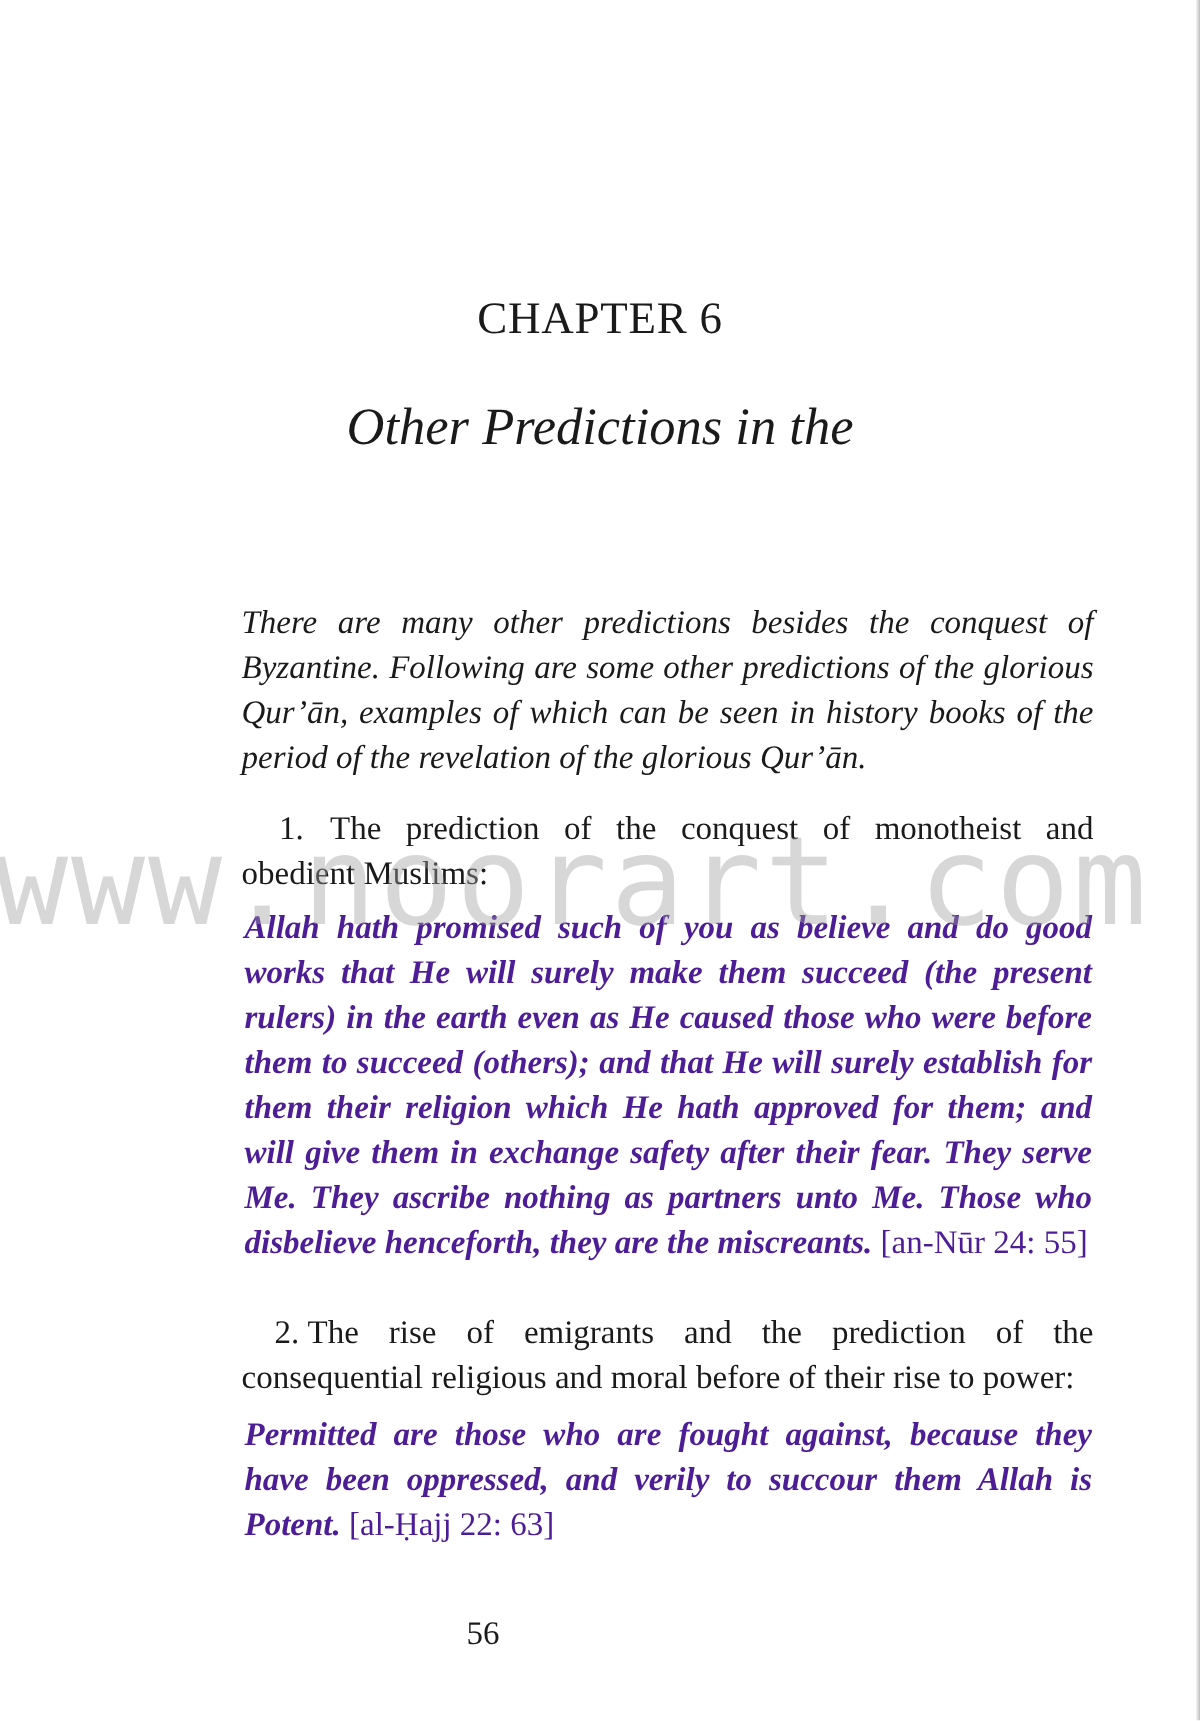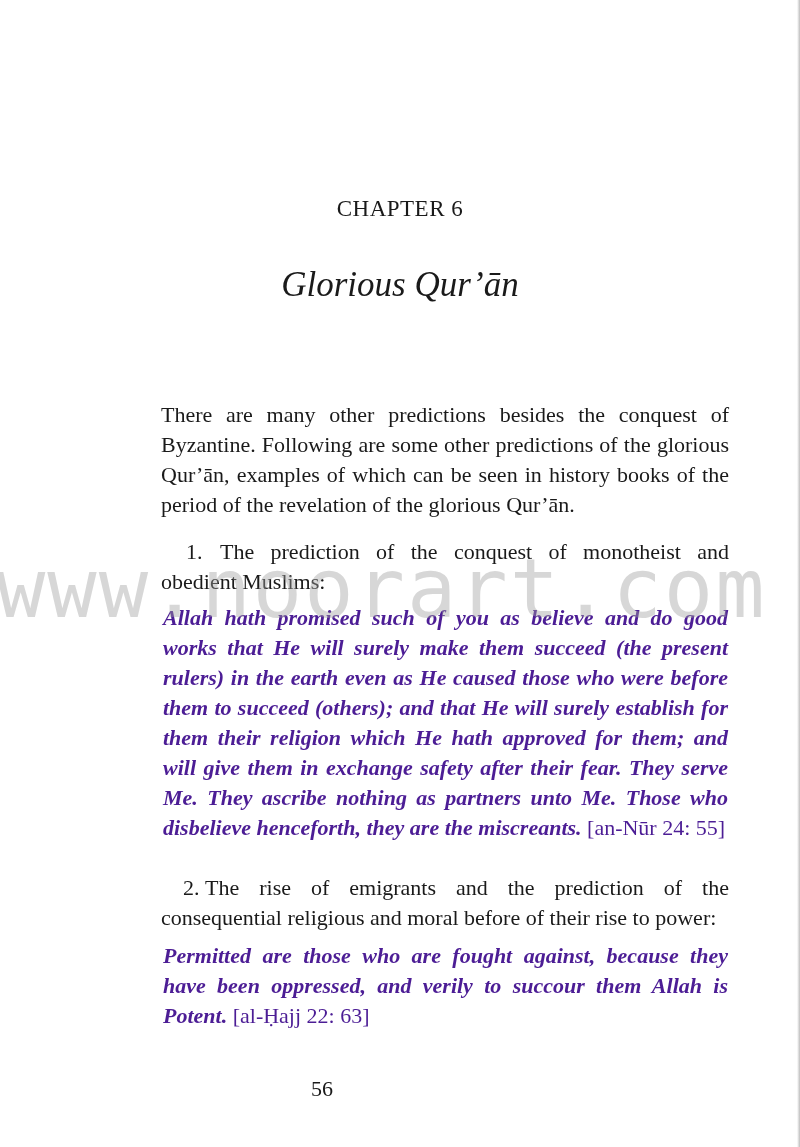--- a/index.html
+++ b/index.html
@@ -22,21 +22,21 @@
     width: 3px;
     height: 100%;
     background: linear-gradient(to right, #ffffff, #d8d8d8 60%, #bdbdbd);
   }
   .chapter-label {
     position: absolute;
     top: 196px;
     left: 0;
     width: 800px;
     text-align: center;
-    font-size: 23px;
+    font-size: 30px;
     letter-spacing: 0.5px;
   }
   .chapter-title {
     position: absolute;
     top: 262px;
     left: 0;
     width: 800px;
     text-align: center;
     font-style: italic;
     font-size: 35px;
@@ -47,20 +47,21 @@
     position: absolute;
     left: 161px;
     width: 568px;
     font-size: 22px;
     line-height: 30px;
     text-align: justify;
   }
   .intro {
     top: 400px;
     text-indent: 0;
+    font-style: italic;
   }
   .item-heading {
     text-align: justify;
   }
   .item1 { top: 537px; left: 161px; width: 568px; }
   .item2 { top: 873px; left: 161px; width: 568px; }
   .item-num { display: inline-block; width: 34px; }
   .item2 .item-num { width: 22px; }
   .quote {
     position: absolute;
@@ -102,21 +103,21 @@
   }
 </style>
 </head>
 <body>
 
 <div class="page-edge"></div>
 
 <div class="chapter-label">CHAPTER 6</div>
 
 <h1 class="chapter-title" style="margin:0;font-weight:normal;">
-  <span>Glorious Qur’ān</span>
+  <span>Other Predictions in the</span>
 </h1>
 
 <p class="body-text intro" style="margin:0;text-indent:0;">There are many other predictions besides the conquest of Byzantine. Following are some other predictions of the glorious Qur’ān, examples of which can be seen in history books of the period of the revelation of the glorious Qur’ān.</p>
 
 <div class="body-text item-heading item1">
   <span style="display:inline-block;width:25px;"></span><span class="item-num">1.</span><span>The prediction of the conquest of monotheist and obedient Muslims:</span>
 </div>
 
 <div class="quote quote1">
   <span>Allah hath promised such of you as believe and do good works that He will surely make them succeed (the present rulers) in the earth even as He caused those who were before them to succeed (others); and that He will surely establish for them their religion which He hath approved for them; and will give them in exchange safety after their fear. They serve Me. They ascribe nothing as partners unto Me. Those who disbelieve henceforth, they are the miscreants.</span>

